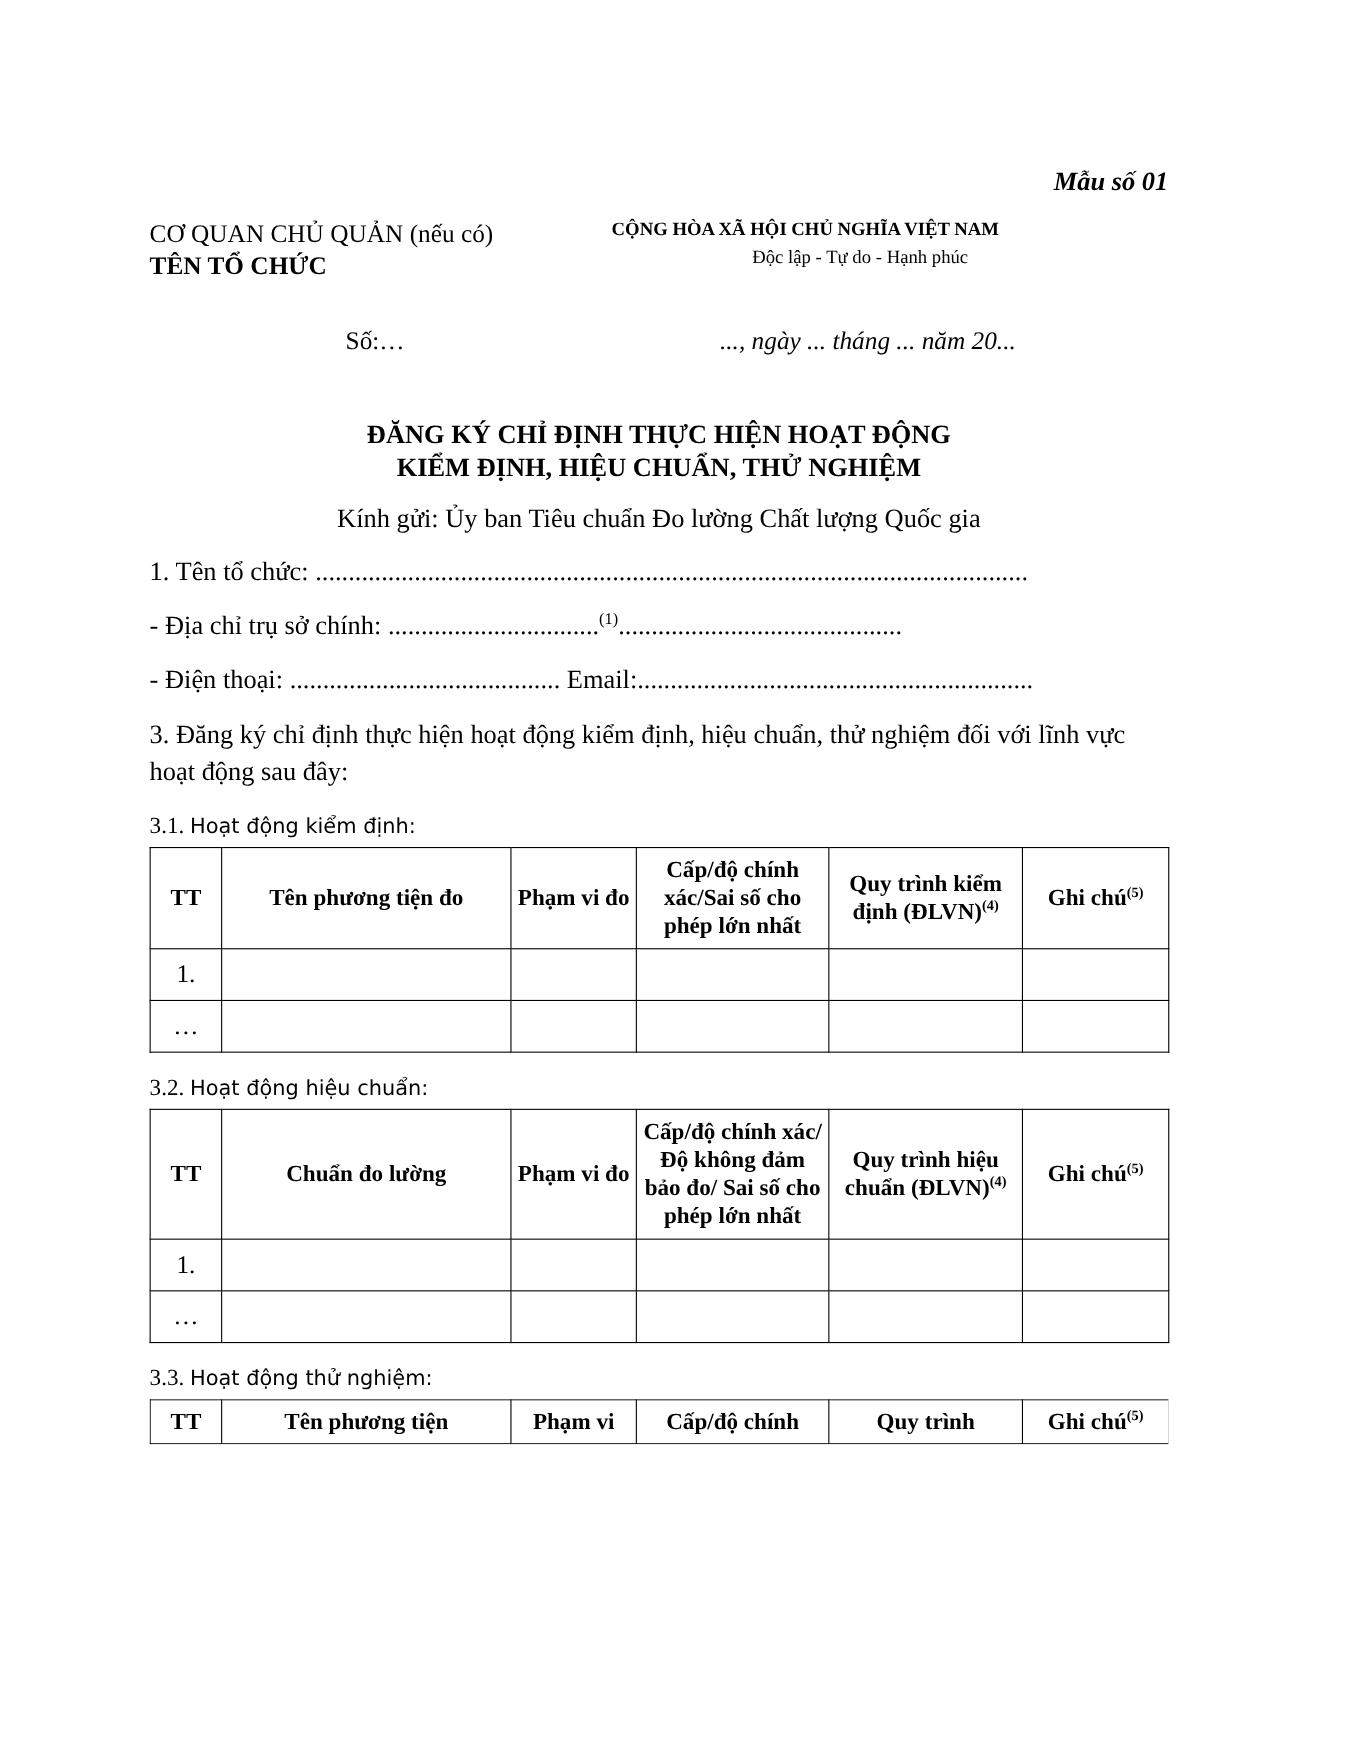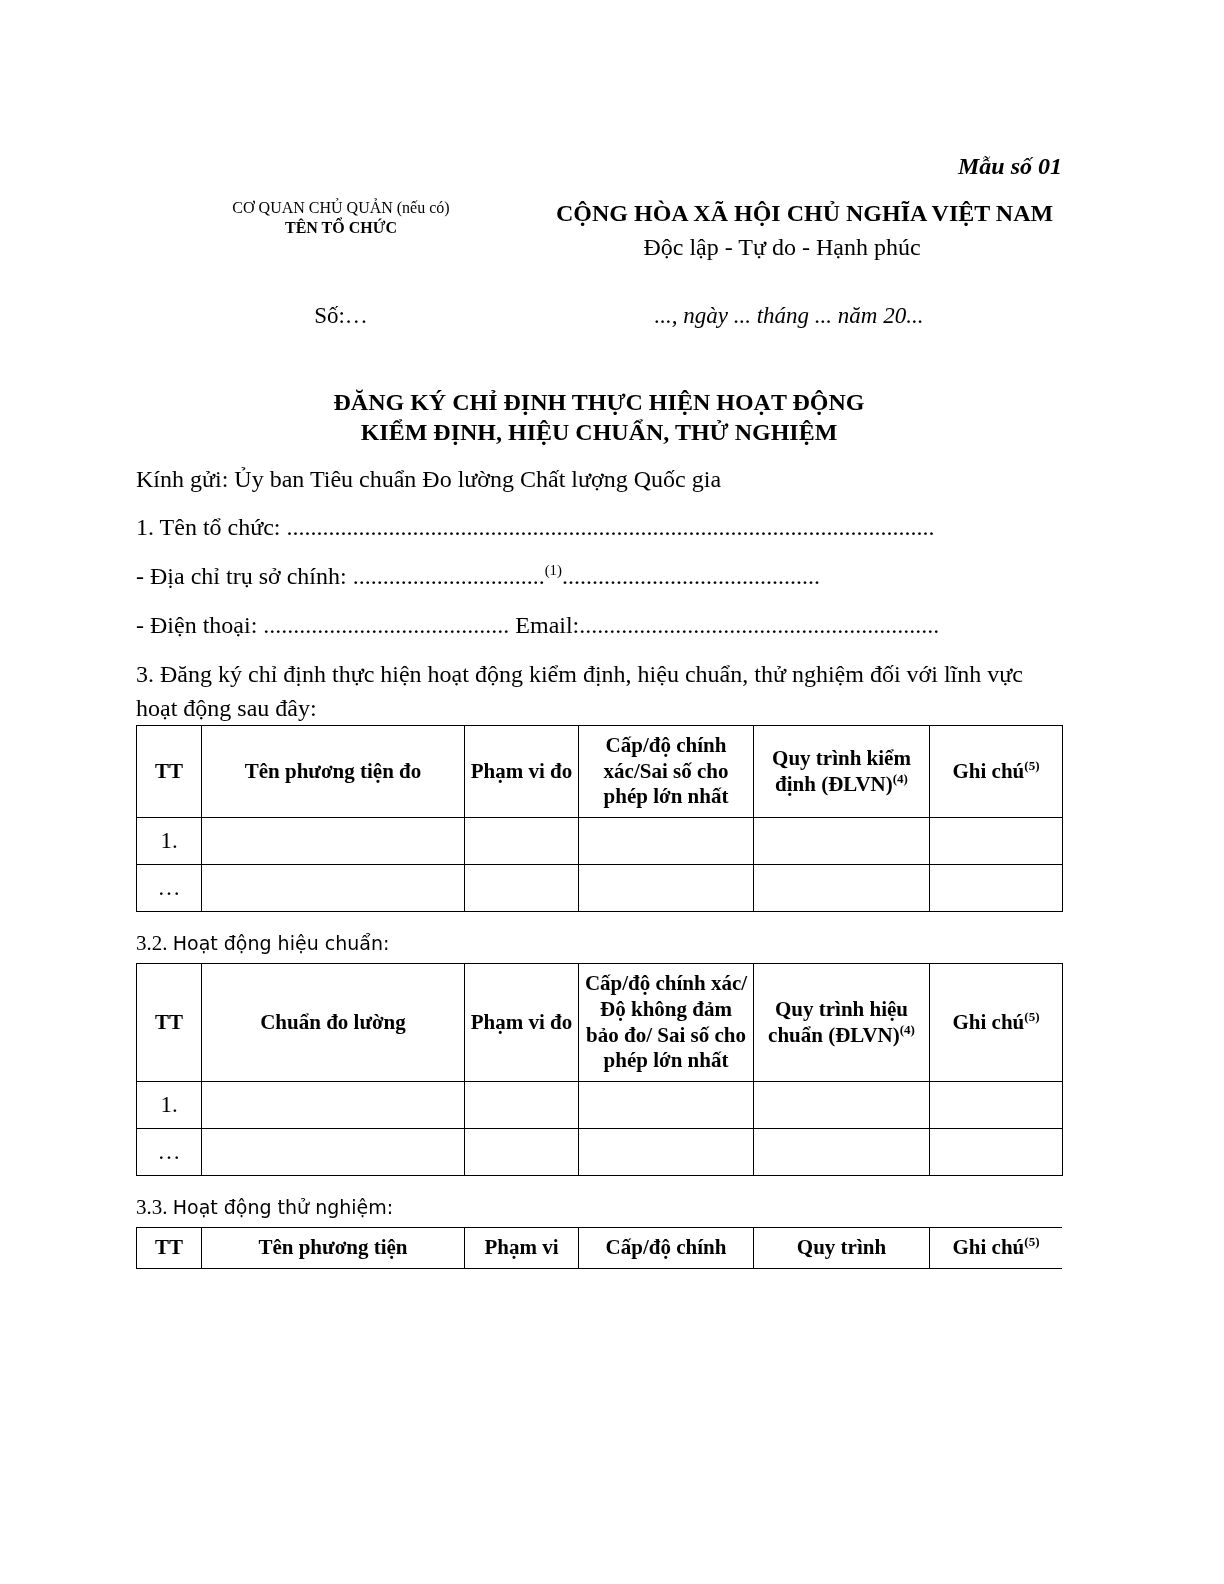--- a/index.html
+++ b/index.html
@@ -44,31 +44,31 @@
 
   
   .letterhead {
     display: flex;
     align-items: flex-start;
     margin-top: 17px;
   }
   .lh-left {
     width: 410px;
     flex: 0 0 410px;
-    text-align: center;
-    font-size: 16px;
+    text-align: left;
+    font-size: 23px;
     line-height: 1.28;
   }
   .lh-left .line1 { font-weight: normal; }
   .lh-left .line2 { font-weight: bold; }
 
   .lh-right {
     flex: 1 1 auto;
     padding-left: 6px;
-    font-size: 24px;
+    font-size: 17px;
     line-height: 1.3;
   }
   .lh-right .nation {
     font-weight: bold;
     text-align: left;
     padding-left: 4px;
   }
   .lh-right .motto {
     font-weight: normal;
     text-align: center;
@@ -98,21 +98,21 @@
   
   .doc-title {
     text-align: center;
     font-weight: bold;
     font-size: 24px;
     line-height: 1.26;
     margin-top: 58px;
     padding: 0 40px;
   }
   .recipient {
-    text-align: left;
+    text-align: center;
     font-size: 24px;
     margin-top: 16px;
     line-height: 1.3;
   }
 
   
   .para {
     font-size: 24px;
     line-height: 1.42;
     margin-top: 15px;
@@ -220,20 +220,24 @@
 
     <div class="para">
       <span>- Địa chỉ trụ sở chính: ................................</span><sup>(1)</sup><span>...........................................</span>
     </div>
 
     <div class="para">- Điện thoại: ......................................... Email:............................................................</div>
 
 
     <div class="para">3. Đăng ký chỉ định thực hiện hoạt động kiểm định, hiệu chuẩn, thử nghiệm đối với lĩnh vực hoạt động sau đây:</div>
 
+    <div class="section-label">
+      <span>3.1.</span>
+      <span class="lbl-text">Hoạt động kiểm định:</span>
+    </div>
     <div class="tbl-wrap">
       <table class="reg">
         <colgroup>
           <col class="c-tt">
             <col class="c-name">
             <col class="c-pv">
             <col class="c-cap">
             <col class="c-qt">
             <col class="c-gc">
         </colgroup>

